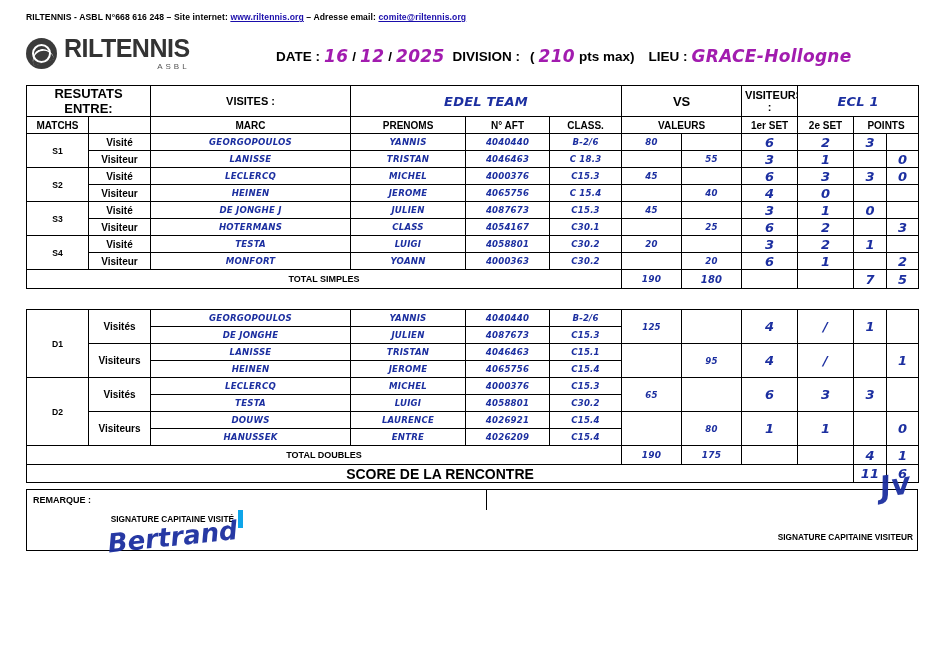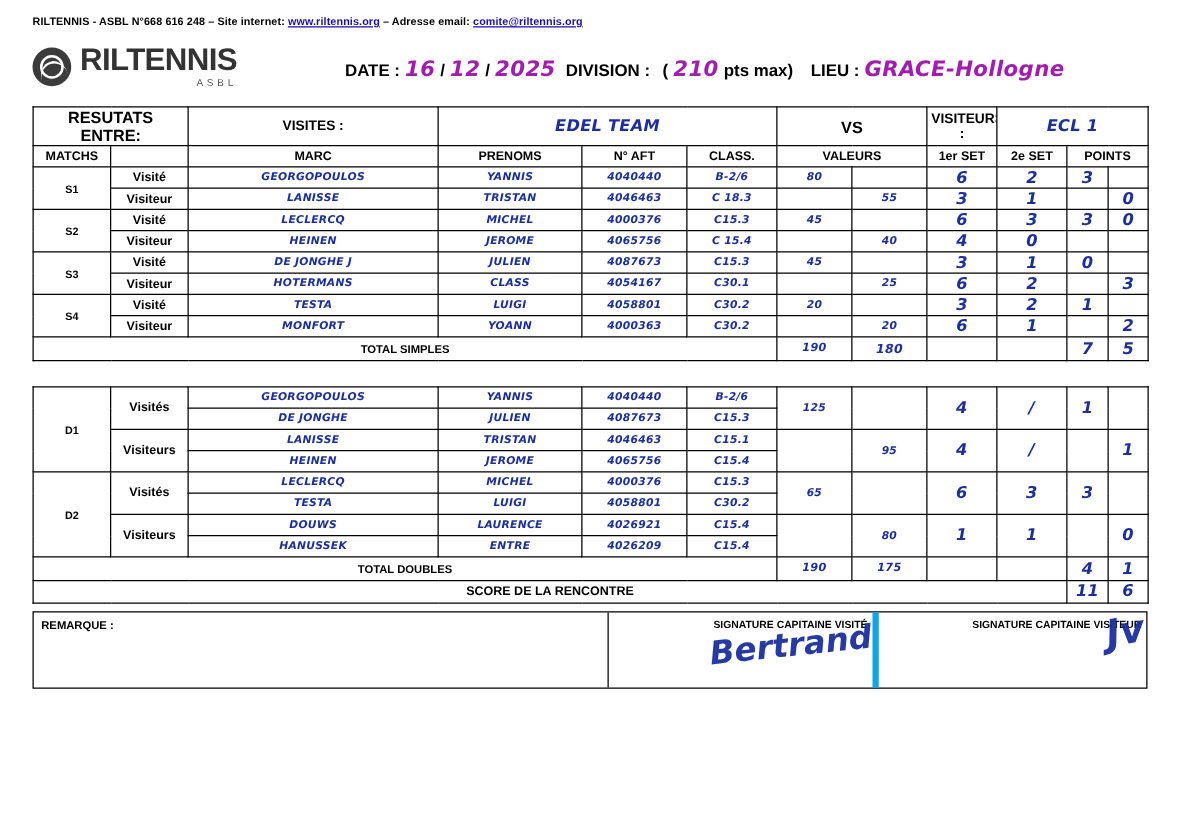--- a/index.html
+++ b/index.html
@@ -82,24 +82,24 @@
   .cell-hw.lg { font-size: 13px; }
 
   
   .titlerow td { height: 26px; font-size: 11px; }
   .titlerow .big { font-size: 13px; }
 
   .tbl1 { margin-top: 14px; }
   .gap { height: 20px; }
 
   .totalrow td { height: 19px; font-size: 9px; }
-  .scorerow td { height: 18px; font-size: 10px; }
+  .scorerow td { height: 18px; font-size: 14px; }
 
   
-  .remark { margin-top: 6px; width: 892px; height: 62px; border:1px solid #000; display:flex;}
+  .remark { margin-top: 6px; width: 892px; height: 62px; border:1px solid #000; display:flex;flex-direction:column;}
   .remark .r1 { width: 460px; border-right:1px solid #000; padding: 5px 6px; font-size:9px; font-weight:bold;}
   .remark .r2 { width: 216px; border-right:5px solid #0ea5e9; padding: 4px 4px; font-size:8.3px; font-weight:bold; text-align:right; position:relative;}
   .remark .r3 { flex:1; padding: 4px 4px; font-size:8.3px; font-weight:bold; text-align:right; position:relative;}
   .sig {
     position:absolute; left:0; right:0; top: 16px;
     font-family:"DejaVu Sans", sans-serif; color:#1c2fa0;
     font-size: 26px; font-style:italic; font-weight:bold;
     transform: rotate(-6deg);
     opacity:.95;
   }

